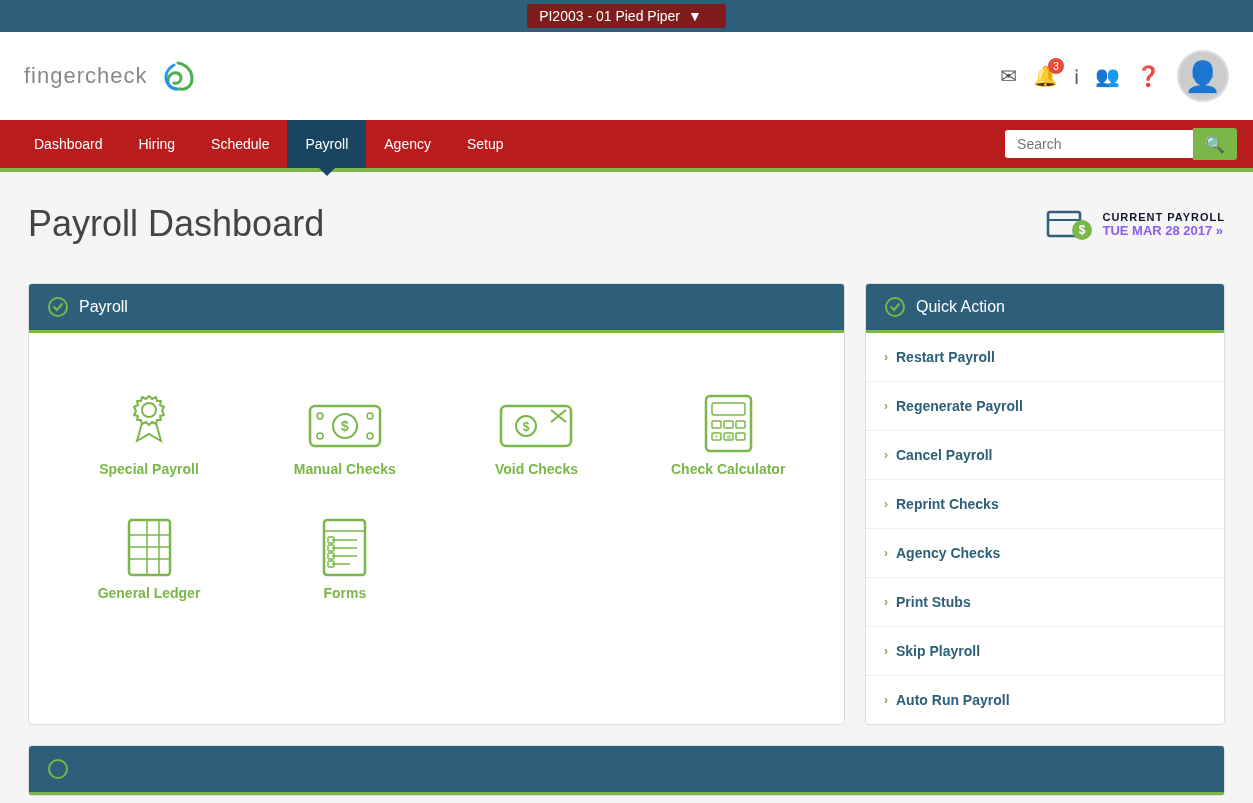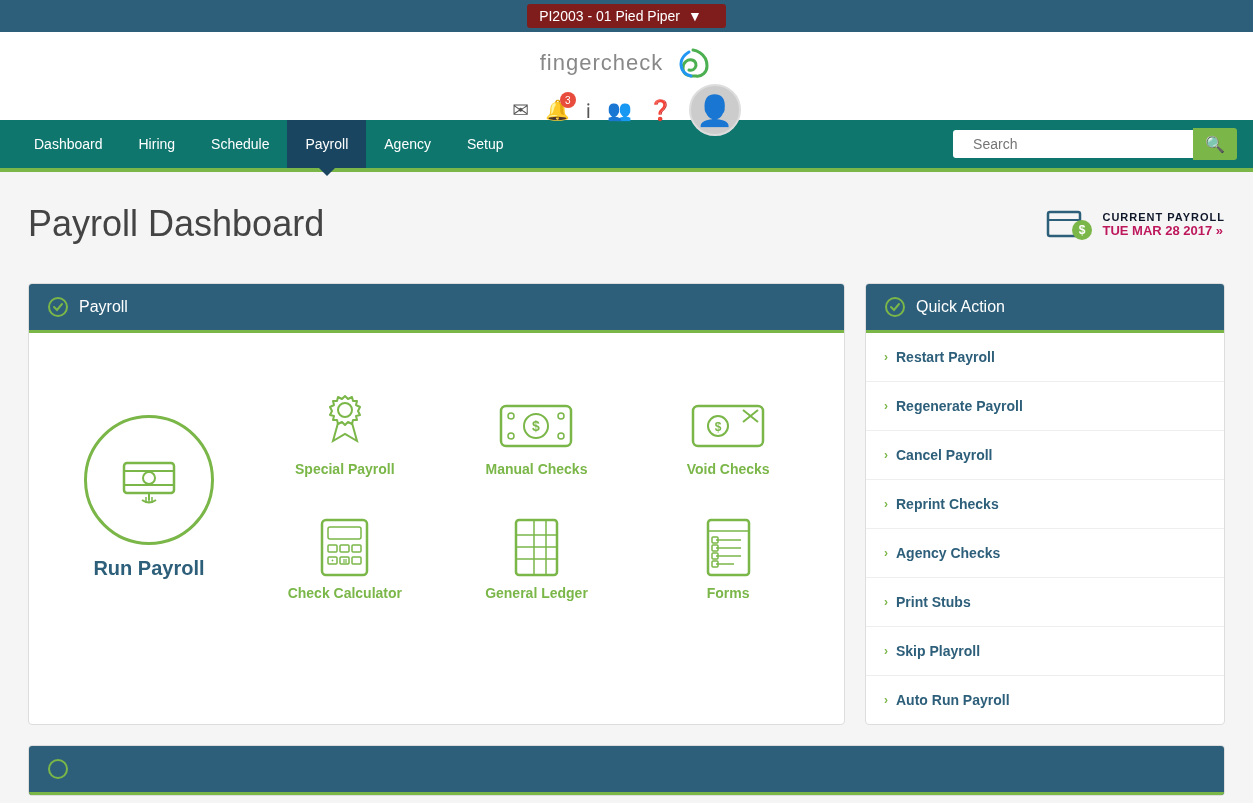--- a/index.html
+++ b/index.html
@@ -30,21 +30,20 @@
     .top-bar-arrow { color: white; font-size: 10px; }
 
     
     .header {
       background: white;
       display: flex;
       align-items: center;
       justify-content: space-between;
       padding: 10px 24px;
       height: 88px;
-      flex-direction: column;
     }
     .logo {
       display: flex;
       align-items: center;
       gap: 8px;
     }
     .logo-text {
       color: #888;
       font-size: 22px;
       font-weight: 300;
@@ -87,21 +86,21 @@
       display: flex;
       align-items: center;
       justify-content: center;
       overflow: hidden;
       border: 2px solid #ddd;
     }
     .avatar-icon { font-size: 30px; color: #888; }
 
     
     .nav {
-      background: #0f766e;
+      background: #b91c1c;
       display: flex;
       align-items: center;
       padding: 0 16px;
       height: 52px;
       border-bottom: 4px solid #7ab648;
     }
     .nav-items {
       display: flex;
       align-items: stretch;
       height: 100%;
@@ -132,25 +131,25 @@
       border-right: 10px solid transparent;
       border-top: 10px solid #1a4560;
     }
     .nav-search {
       display: flex;
       align-items: center;
       gap: 0;
       margin-left: auto;
     }
     .nav-search input {
-      padding: 6px 20px;
+      padding: 6px 12px;
       border: none;
       border-radius: 3px 0 0 3px;
       font-size: 14px;
-      width: 240px;
+      width: 188px;
       outline: none;
     }
     .nav-search-btn {
       background: #7ab648;
       border: none;
       padding: 6px 12px;
       cursor: pointer;
       border-radius: 0 3px 3px 0;
       color: white;
       font-size: 16px;
@@ -190,21 +189,21 @@
       color: #0f172a;
       font-size: 11px;
       font-weight: bold;
       letter-spacing: 1px;
     }
     .current-payroll-date {
       color: #2d5f7a;
       font-size: 13px;
       font-weight: bold;
     }
-    .current-payroll-date span { color: #be185d; }
+    .current-payroll-date span { color: #8b5cf6; }
 
     
     .dashboard-row {
       display: flex;
       gap: 20px;
     }
     .panel {
       background: white;
       border-radius: 4px;
       overflow: hidden;
@@ -386,36 +385,20 @@
           <svg width="22" height="22" viewBox="0 0 22 22" xmlns="http://www.w3.org/2000/svg">
             <circle cx="11" cy="11" r="9" fill="none" stroke="#7ab648" stroke-width="2"></circle>
             <path d="M7 11 L10 14 L15 8" stroke="#7ab648" stroke-width="2" fill="none" stroke-linecap="round"></path>
           </svg>
         </span>
         <span>Payroll</span>
       </div>
 
       <div class="payroll-grid">
 
-        <div class="run-payroll-cell">
-          <div class="run-payroll-circle">
-
-            <svg width="70" height="70" viewBox="0 0 70 70" xmlns="http://www.w3.org/2000/svg">
-              <rect x="10" y="18" width="50" height="30" rx="3" fill="none" stroke="#7ab648" stroke-width="2.5"></rect>
-              <line x1="10" y1="26" x2="60" y2="26" stroke="#7ab648" stroke-width="2"></line>
-              <line x1="10" y1="40" x2="60" y2="40" stroke="#7ab648" stroke-width="2"></line>
-              <circle cx="35" cy="33" r="6" fill="none" stroke="#7ab648" stroke-width="2"></circle>
-              <line x1="35" y1="48" x2="35" y2="55" stroke="#7ab648" stroke-width="2"></line>
-
-              <path d="M28 55 Q35 60 42 55" fill="none" stroke="#7ab648" stroke-width="2"></path>
-              <path d="M32 52 L32 58 M35 52 L35 58 M38 52 L38 58" stroke="#7ab648" stroke-width="1.5"></path>
-            </svg>
-          </div>
-          <div class="run-payroll-label">Run Payroll</div>
-        </div>
 
         <div class="payroll-action">
           <div class="payroll-action-icon">
             <svg width="70" height="65" viewBox="0 0 70 65" xmlns="http://www.w3.org/2000/svg">
 
               <path d="M35 5 
                 L38 8 L42 6 L43 10 L47 10 L46 14 L50 16 L48 20 L50 24 L46 25 L47 29 L43 29 L42 33 L38 31 L35 34 L32 31 L28 33 L27 29 L23 29 L24 25 L20 24 L22 20 L20 16 L24 14 L23 10 L27 10 L28 6 L32 8 Z" fill="none" stroke="#7ab648" stroke-width="2" stroke-linejoin="round"></path>
               <circle cx="35" cy="19" r="7" fill="none" stroke="#7ab648" stroke-width="2"></circle>
 
               <path d="M28 32 L23 50 L35 43 L47 50 L42 32" fill="none" stroke="#7ab648" stroke-width="2"></path>

